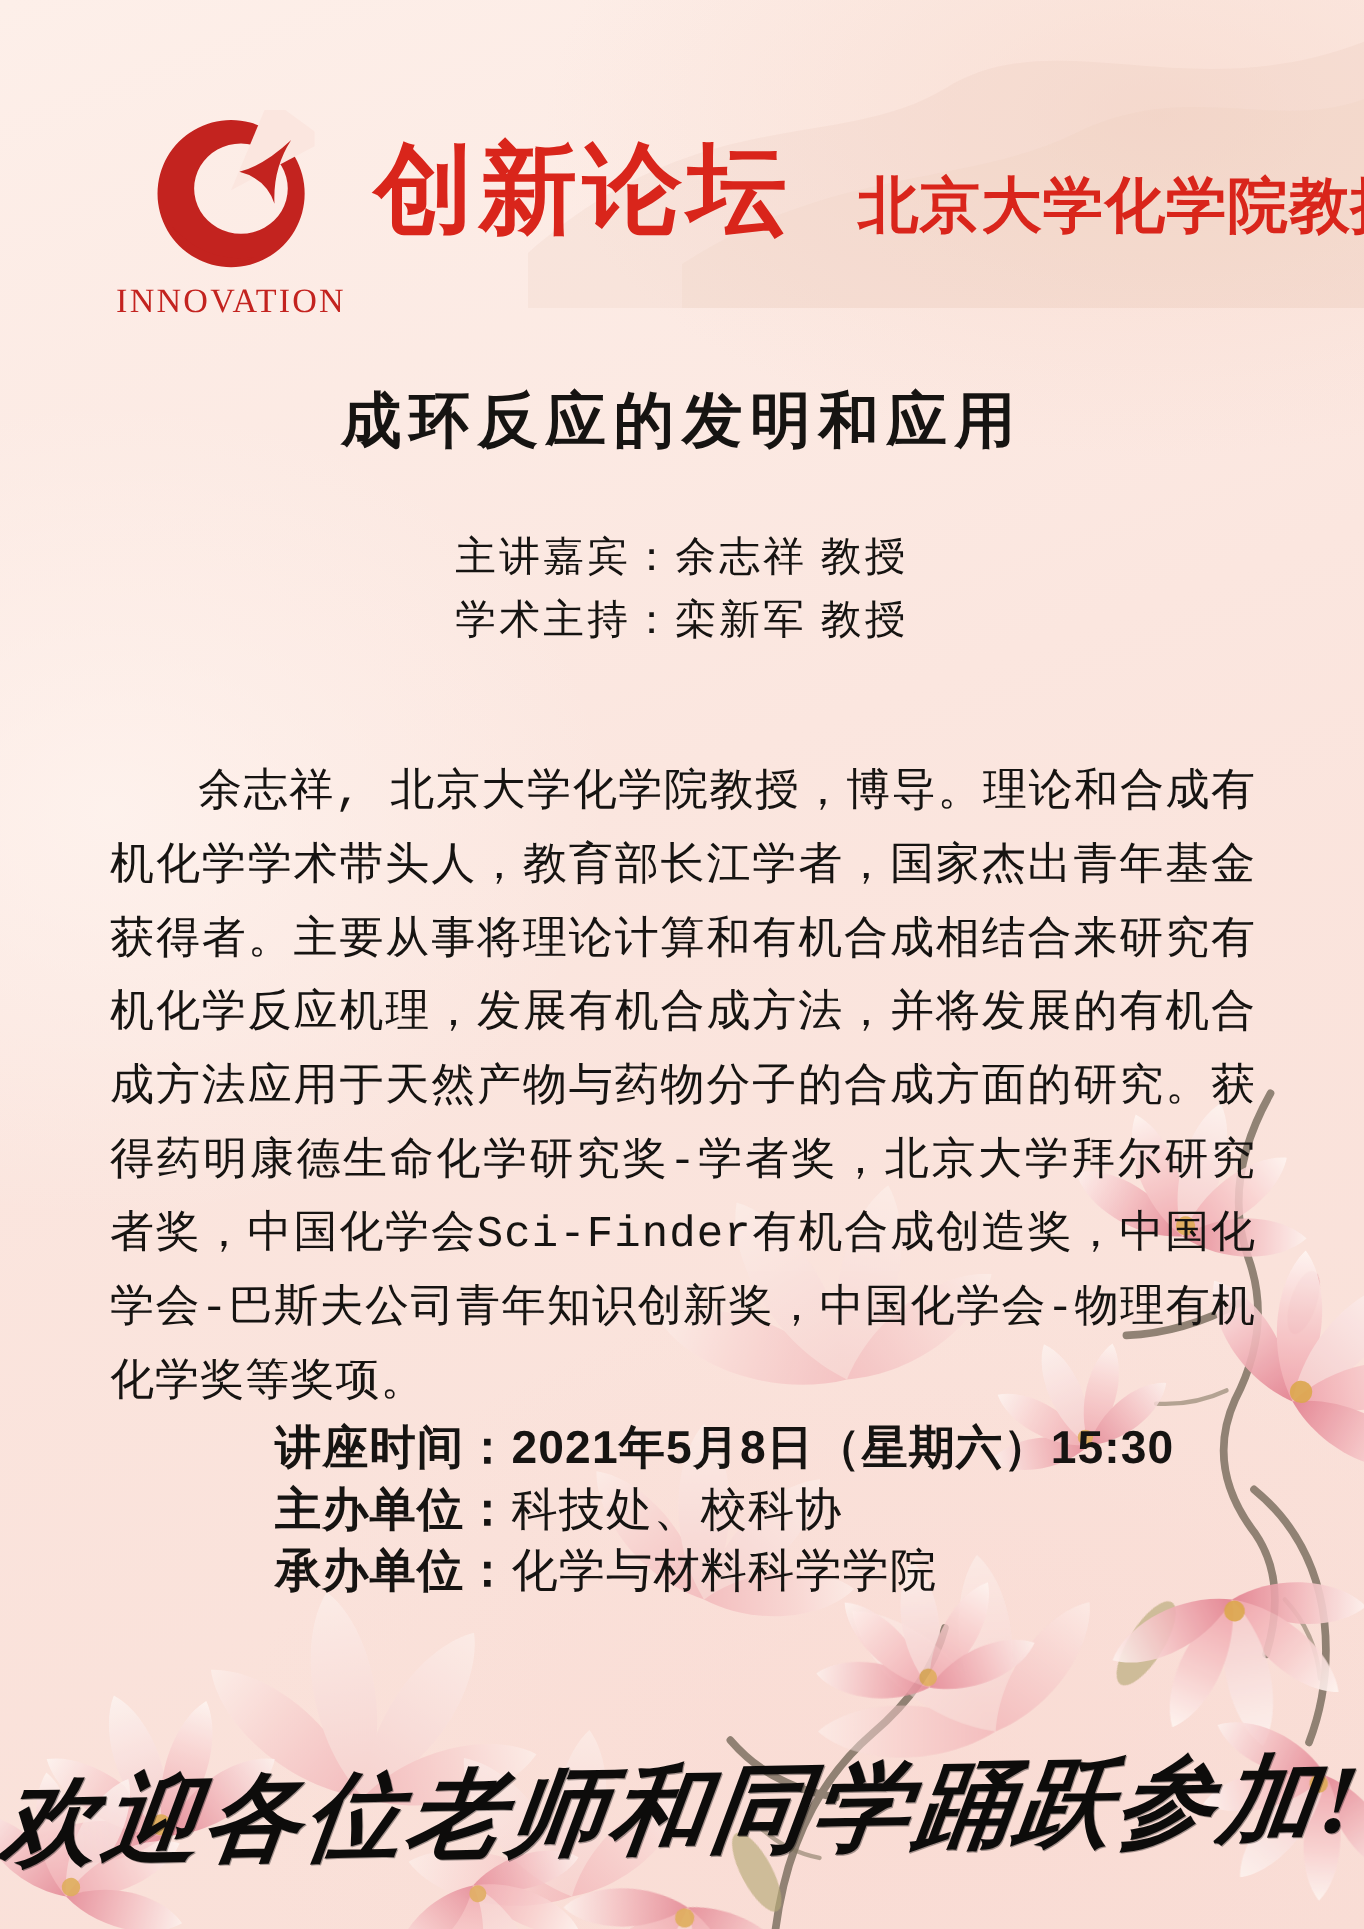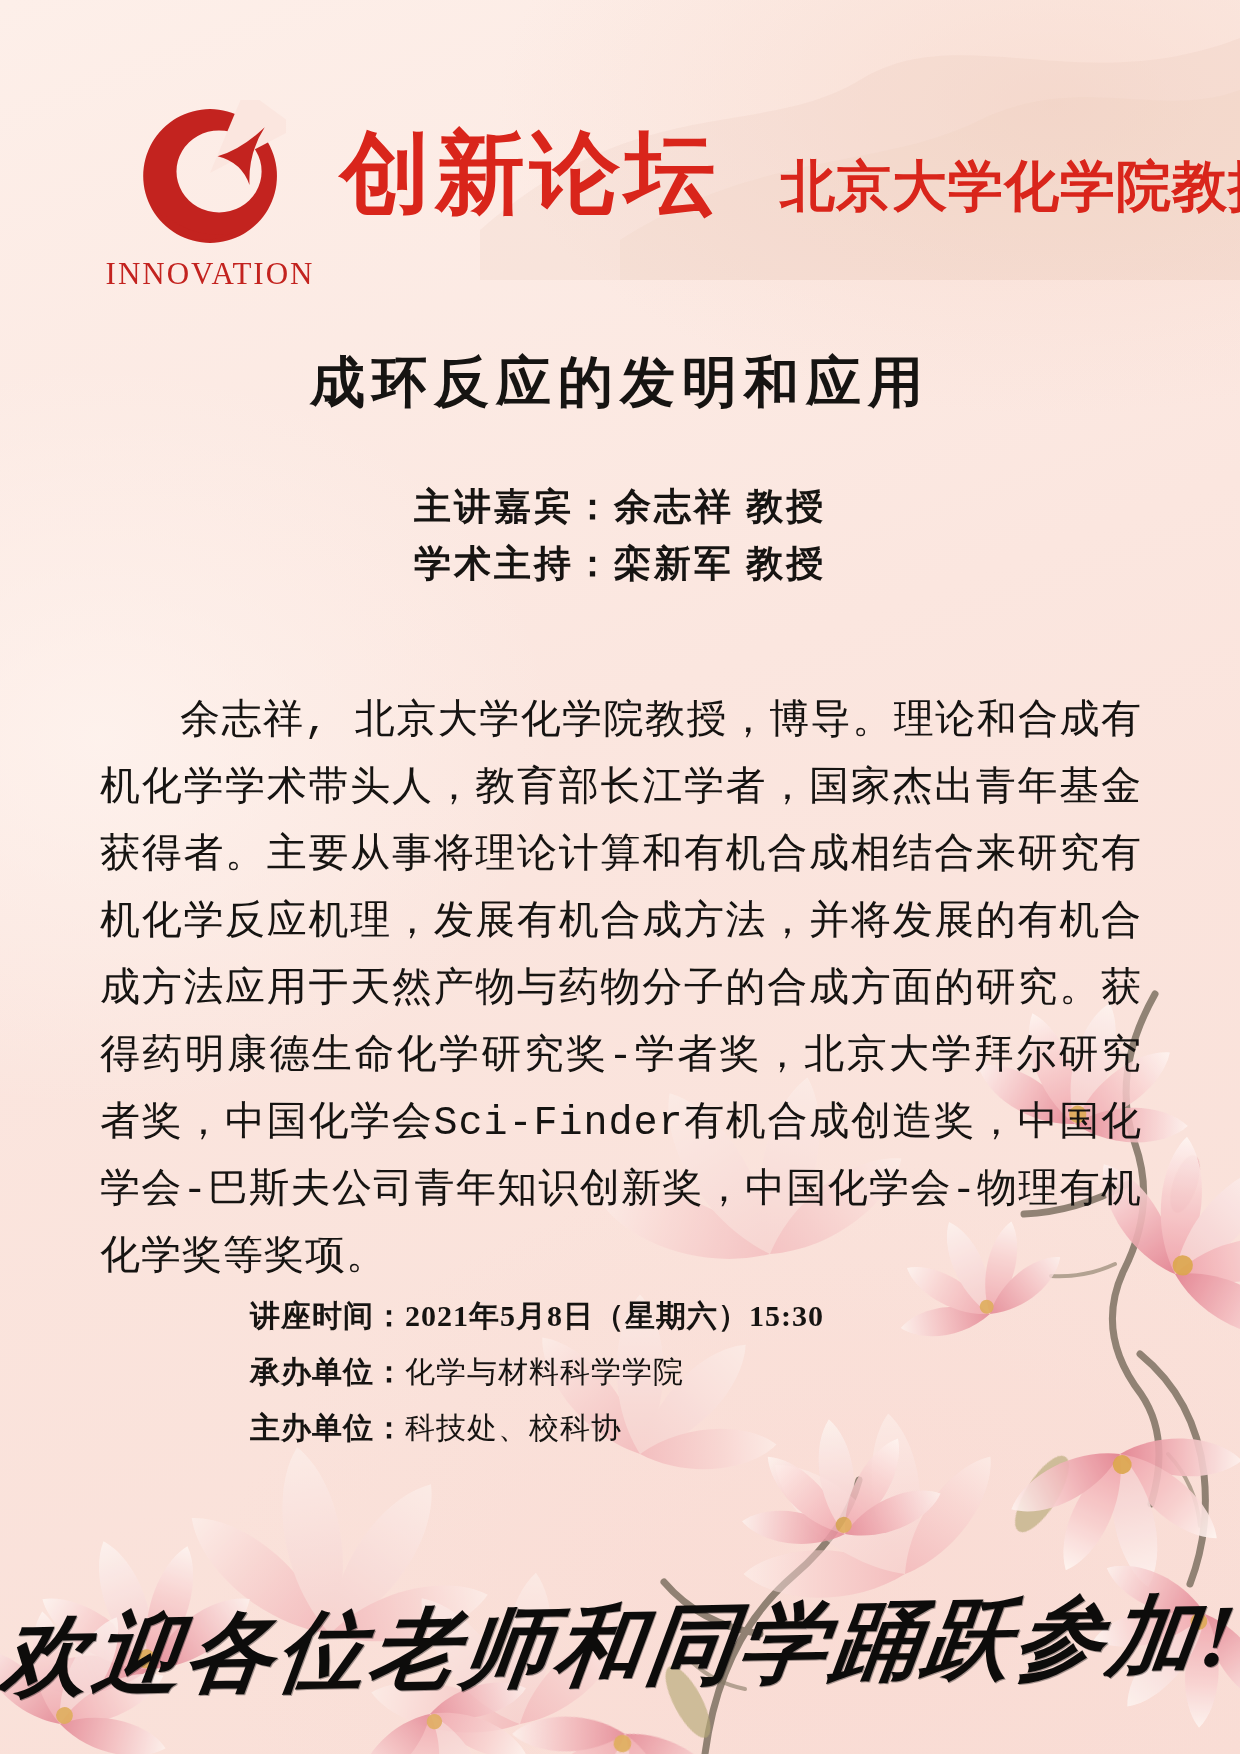--- a/index.html
+++ b/index.html
@@ -55,35 +55,35 @@
   .lecture-title{
     position:absolute;top:346px;left:0;width:100%;
     text-align:center;font-family:var(--serif);
     font-size:55px;font-weight:600;letter-spacing:7px;
   }
 
   
   .people{
     position:absolute;top:478px;left:0;width:100%;
     text-align:center;font-family:var(--serif);
-    font-size:37px;font-weight:700;line-height:57px;letter-spacing:3px;
+    font-size:37px;font-weight:400;line-height:57px;letter-spacing:3px;
   }
 
   
   .bio{
     position:absolute;left:100px;right:98px;top:688px;
     font-family:Liberation Mono, monospace;
     font-size:40px;line-height:67px;font-weight:500;
     text-align:justify;text-indent:2em;letter-spacing:1px;
   }
 
   
   .details{
     position:absolute;left:250px;top:1288px;
-    font-family:Liberation Serif, serif;font-size:30px;line-height:56px;letter-spacing:1px;
+    font-family:Liberation Sans, sans-serif;font-size:42px;line-height:56px;letter-spacing:1px;
   }
   .detail-row{white-space:nowrap;}
   .detail-label{font-weight:700;}
   .detail-value{font-weight:500;}
   .detail-value.strong{font-weight:700;}
 
   
   .footer-welcome{
     position:absolute;left:0;bottom:48px;width:100%;text-align:center;
   }
@@ -197,24 +197,24 @@
     <div><span>学术主持：</span><span>栾新军 教授</span></div>
   </div>
 
   <div class="bio">余志祥, 北京大学化学院教授，博导。理论和合成有机化学学术带头人，教育部长江学者，国家杰出青年基金获得者。主要从事将理论计算和有机合成相结合来研究有机化学反应机理，发展有机合成方法，并将发展的有机合成方法应用于天然产物与药物分子的合成方面的研究。获得药明康德生命化学研究奖-学者奖，北京大学拜尔研究者奖，中国化学会Sci-Finder有机合成创造奖，中国化学会-巴斯夫公司青年知识创新奖，中国化学会-物理有机化学奖等奖项。</div>
 
   <div class="details">
     <div class="detail-row">
       <span class="detail-label">讲座时间：</span><span class="detail-value strong">2021年5月8日（星期六）15:30</span>
     </div>
     <div class="detail-row">
+      <span class="detail-label">主办单位：</span><span class="detail-value">科技处、校科协</span>
+    </div>
+    <div class="detail-row">
       <span class="detail-label">承办单位：</span><span class="detail-value">化学与材料科学学院</span>
     </div>
-    <div class="detail-row">
-      <span class="detail-label">主办单位：</span><span class="detail-value">科技处、校科协</span>
-    </div>
   </div>
 
   <div class="footer-welcome">
     <span>欢迎各位老师和同学踊跃参加!</span>
   </div>
 
 </div>
 
 </body></html>

